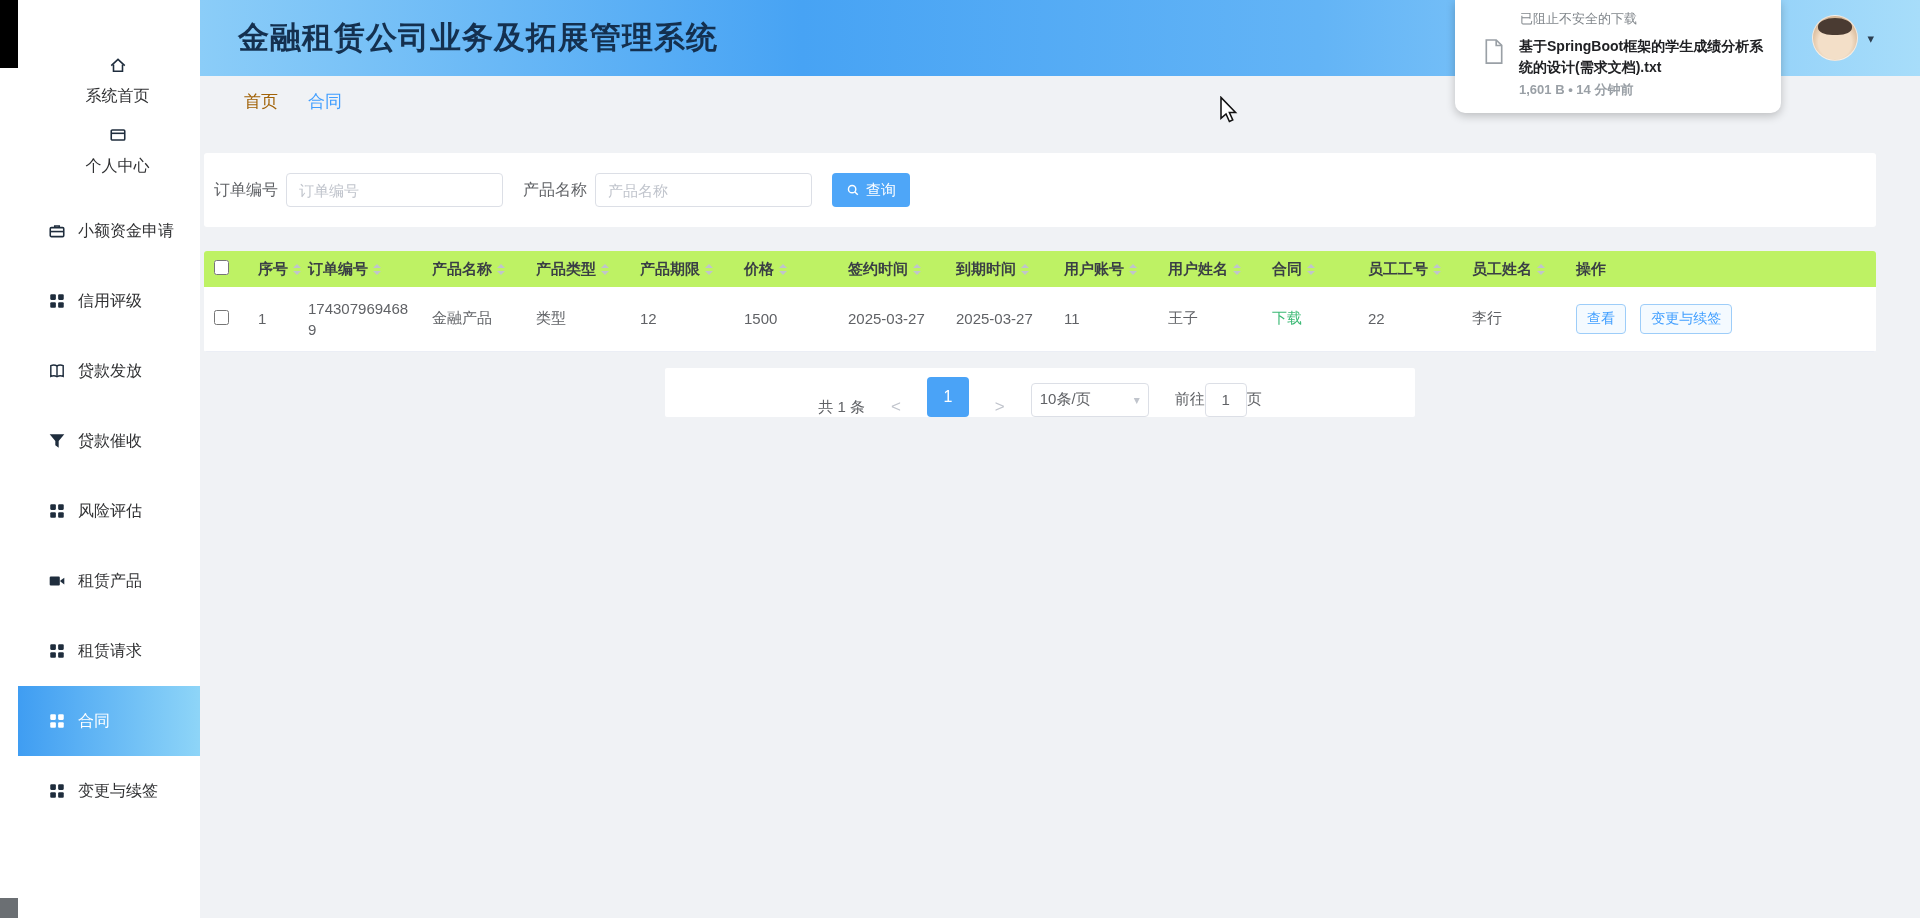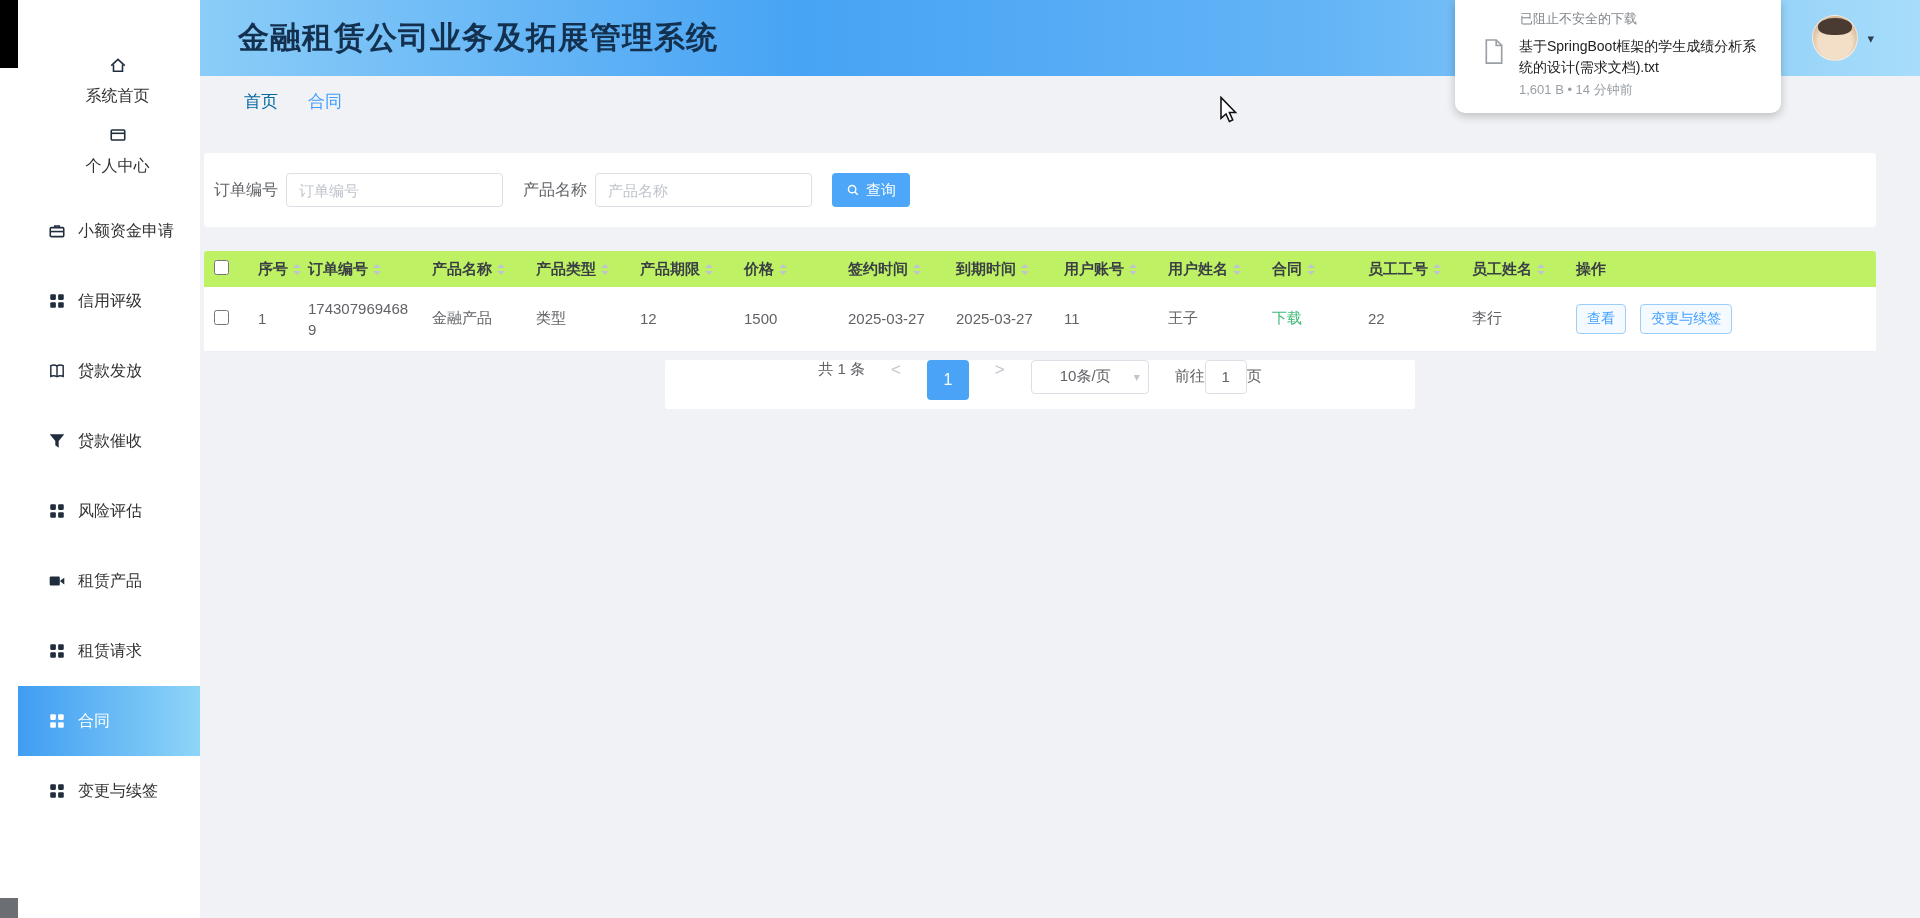--- a/index.html
+++ b/index.html
@@ -23,21 +23,21 @@
   
   .main { position:absolute; left:200px; top:0; right:0; bottom:0; }
   .header { height:76px; background:linear-gradient(90deg,#8bcdf8 0%,#47a3f4 35%,#63b4f6 65%,#a7ddfa 100%); display:flex; align-items:center; padding:0 46px 0 38px; }
   .page-title { font-size:31px; font-weight:700; color:#14304f; letter-spacing:1px; white-space:nowrap; }
   .header-right { margin-left:auto; display:flex; align-items:center; gap:9px; }
   .avatar { width:46px; height:46px; border-radius:50%; position:relative; overflow:hidden; background:radial-gradient(circle at 50% 60%, #f3dfc8 0 48%, #d9bb9b 70%, #bfa184 100%); border:1px solid rgba(255,255,255,.65); }
   .avatar::before { content:""; position:absolute; top:2px; left:5px; right:5px; height:17px; border-radius:50% 50% 42% 42%; background:#4a3b32; }
   .caret { color:#2c3e50; font-size:13px; }
 
   .tabs { height:50px; display:flex; align-items:center; gap:30px; padding-left:44px; }
-  .tab { font-size:17px; color:#0369a1; cursor:pointer; }
+  .tab { font-size:17px; color:#a16207; cursor:pointer; }
   .tab.active { color:#409eff; }
 
   .content { padding:27px 44px 0 4px; }
   .panel { background:#fff; border-radius:3px; }
 
   
   .search-panel { height:74px; display:flex; align-items:center; padding:0 10px; }
   .search-panel label { font-size:16px; color:#606266; margin-right:8px; white-space:nowrap; }
   .search-panel label + input { margin-right:20px; }
   .search-panel input { width:217px; height:34px; border:1px solid #dcdfe6; border-radius:4px; padding:0 12px; font-size:15px; color:#606266; outline:none; background:#fff; font-family:inherit; }
@@ -53,32 +53,32 @@
   input[type="checkbox"] { width:15px; height:15px; cursor:pointer; accent-color:#409eff; }
   .sort { display:inline-flex; flex-direction:column; margin-left:5px; vertical-align:middle; }
   .sort b { width:0; height:0; border:4px solid transparent; display:block; }
   .sort .up { border-bottom-color:#c0c4cc; border-top-width:0; margin-bottom:3px; }
   .sort .down { border-top-color:#c0c4cc; border-bottom-width:0; }
   .link-download { color:#3dba76; font-size:15px; cursor:pointer; text-decoration:none;font-family:Liberation Serif, serif; }
   .ops { white-space:nowrap; }
   .ops button { height:30px; padding:0 10px; font-size:14px; color:#409eff; background:#f4faff; border:1px solid #9dcdf9; border-radius:4px; cursor:pointer; margin-right:10px; font-family:inherit; }
 
   
-  .pagination-strip { width:750px; height:49px; background:#fff; margin:8px auto 0; display:flex; align-items:flex-start; justify-content:center; gap:26px; border-radius:2px; font-size:15px; color:#606266; }
+  .pagination-strip { width:750px; height:49px; background:#fff; margin:16px auto 0; display:flex; align-items:flex-end; justify-content:center; gap:26px; border-radius:2px; font-size:15px; color:#606266; }
   .pg-arrow { background:none; border:none; color:#c0c4cc; font-size:17px; cursor:pointer; font-family:inherit; }
   .pg-num.active { width:42px; height:40px; background:#4aa3f7; color:#fff; border:none; border-radius:4px; font-size:16px; cursor:pointer; font-family:inherit; }
-  .pg-size { position:relative; width:118px; height:34px; border:1px solid #dcdfe6; border-radius:4px; display:flex; align-items:center; padding:0 26px 0 28px; cursor:pointer; color:#606266; }
+  .pg-size { position:relative; width:118px; height:34px; border:1px solid #dcdfe6; border-radius:4px; display:flex; align-items:center; padding:0 26px 0 8px; cursor:pointer; color:#606266; }
   .pg-size .dd { position:absolute; right:8px; color:#c0c4cc; font-size:12px; }
   .goto-group { display:flex; align-items:center; }
   .goto-input { width:42px; height:34px; border:1px solid #dcdfe6; border-radius:4px; text-align:center; font-size:15px; color:#606266; outline:none; font-family:inherit; }
 
   
   .download-popup { position:absolute; top:0; right:139px; width:326px; background:#fff; border-radius:0 0 10px 10px; box-shadow:0 3px 10px rgba(0,0,0,.22); padding:10px 16px 14px; z-index:50; }
   .dp-title { font-size:13px; color:#80868b; padding-left:49px; margin-bottom:8px; }
-  .dp-row { display:flex; gap:14px; padding-left:12px; }
+  .dp-row { display:flex; gap:14px; padding-left:12px;font-weight:bold; }
   .doc-icon { flex:0 0 auto; color:#9aa0a6; margin-top:2px; }
   .dp-name { font-size:14px; color:#202124; line-height:1.5; width:246px; word-break:break-all; }
   .dp-meta { font-size:13px; color:#9aa0a6; margin-top:3px; }
 
   .cursor { position:absolute; left:1218px; top:96px; z-index:99; }
 </style>
 </head>
 <body>
 
 <div class="edge-strip">

